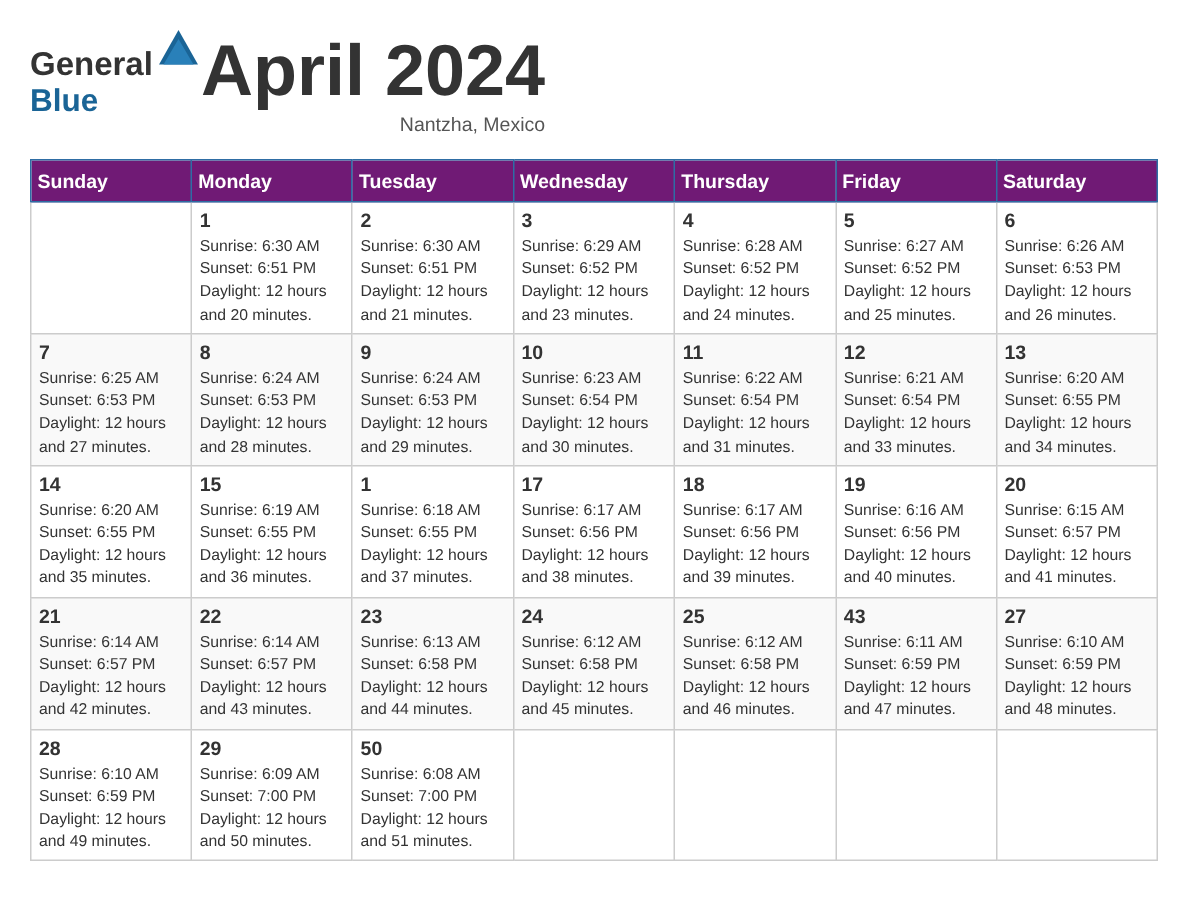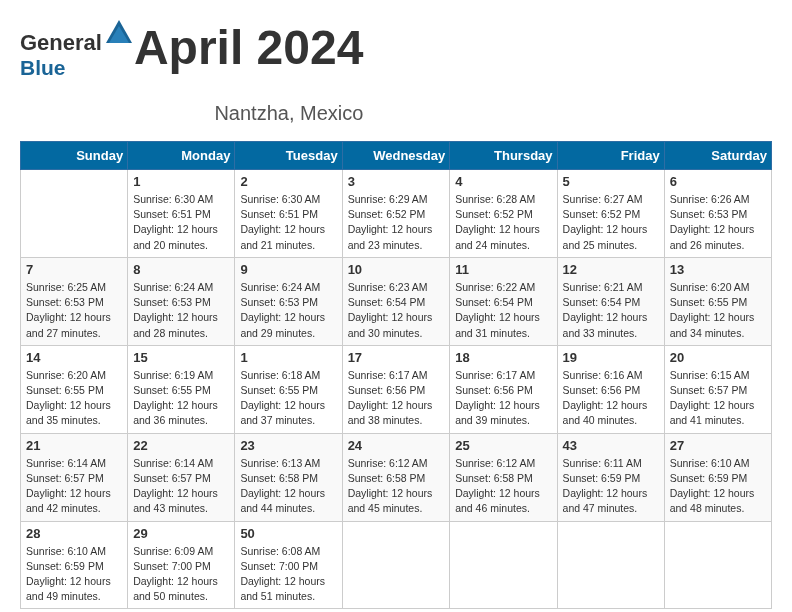--- a/index.html
+++ b/index.html
@@ -38,34 +38,33 @@
     }
     .title-block {
       text-align: right;
     }
     .month-year {
       font-size: 48px;
       font-weight: bold;
       color: #333;
     }
     .location {
-      font-size: 20px;
+      font-size: 13px;
       color: #555;
-      margin-top: 27px;
     }
     .calendar {
       width: 100%;
       border-collapse: collapse;
       font-size: 11px;
     }
     .calendar th {
-      background-color: #0369a1;
+      background-color: #701a75;
       color: #fff;
       padding: 6px 4px;
-      text-align: right;
+      text-align: left;
       font-size: 13px;
       font-weight: bold;
       border: 1px solid #2e6da4;
     }
     .calendar td {
       border: 1px solid #ccc;
       vertical-align: top;
       padding: 4px 5px;
       width: 108px;
       min-height: 80px;

